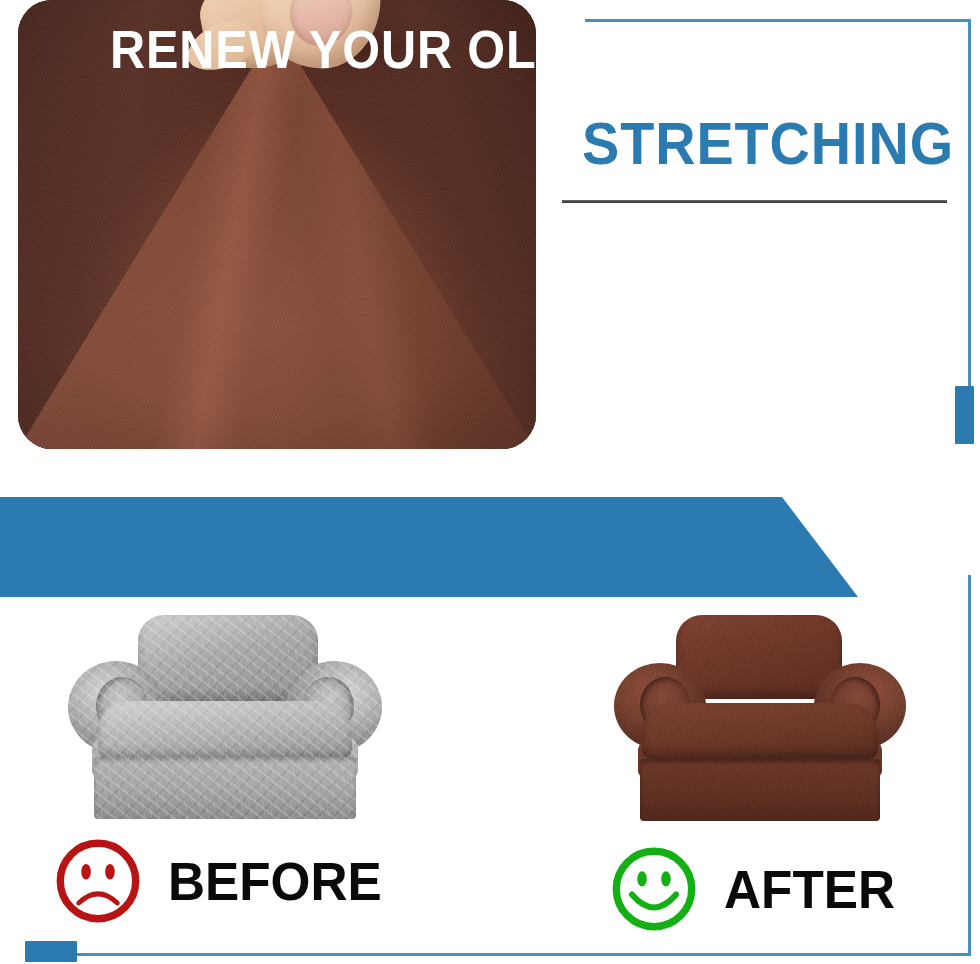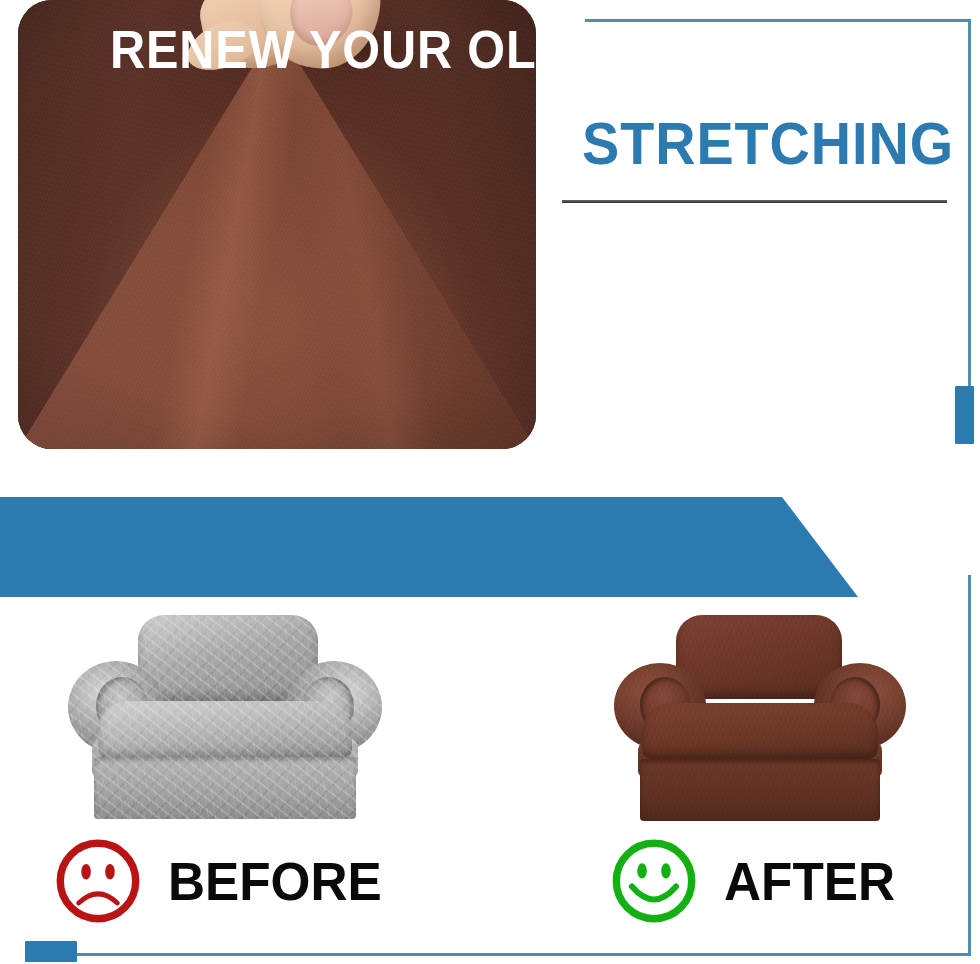--- a/index.html
+++ b/index.html
@@ -269,21 +269,21 @@
     background-image:
       repeating-linear-gradient(72deg, rgba(255,255,255,.045) 0 1px, rgba(0,0,0,0) 1px 4px),
       repeating-linear-gradient(-66deg, rgba(0,0,0,.05) 0 1px, rgba(0,0,0,0) 1px 5px);
     mix-blend-mode:overlay;
     pointer-events:none;
   }
 
   
   .label-row{position:absolute;display:flex;align-items:center;}
   #label-before{left:52px;top:238px;}
-  #label-after{left:608px;top:238px;text-align:right;}
+  #label-after{left:608px;top:246px;text-align:right;}
   .face-icon{width:92px;height:92px;flex:0 0 92px;}
   .cmp-label{
     font-size:54px;
     font-weight:700;
     color:#0a0a0a;
     letter-spacing:0px;
     margin-left:24px;
     transform:scaleX(.95);
     transform-origin:left center;
     white-space:nowrap;

